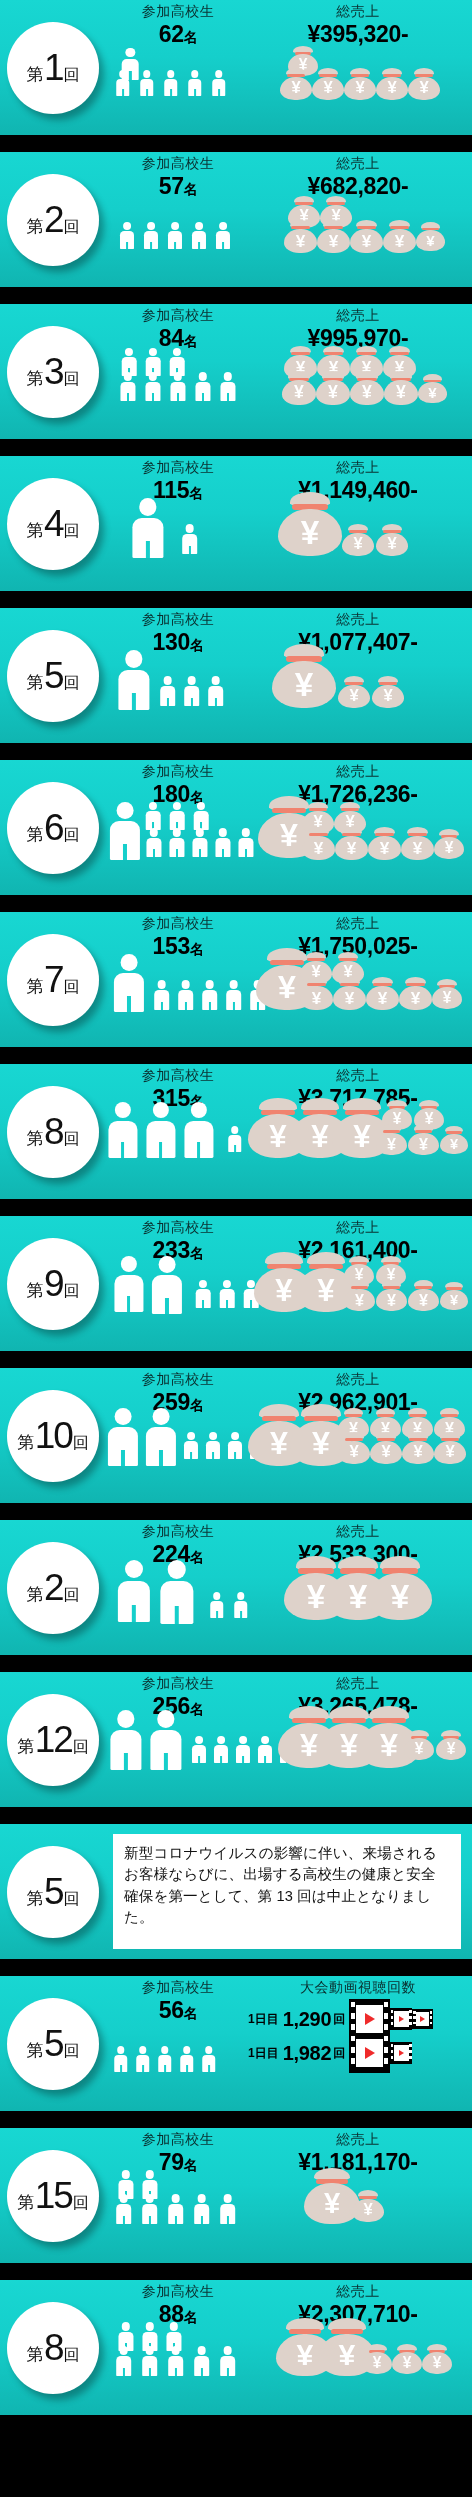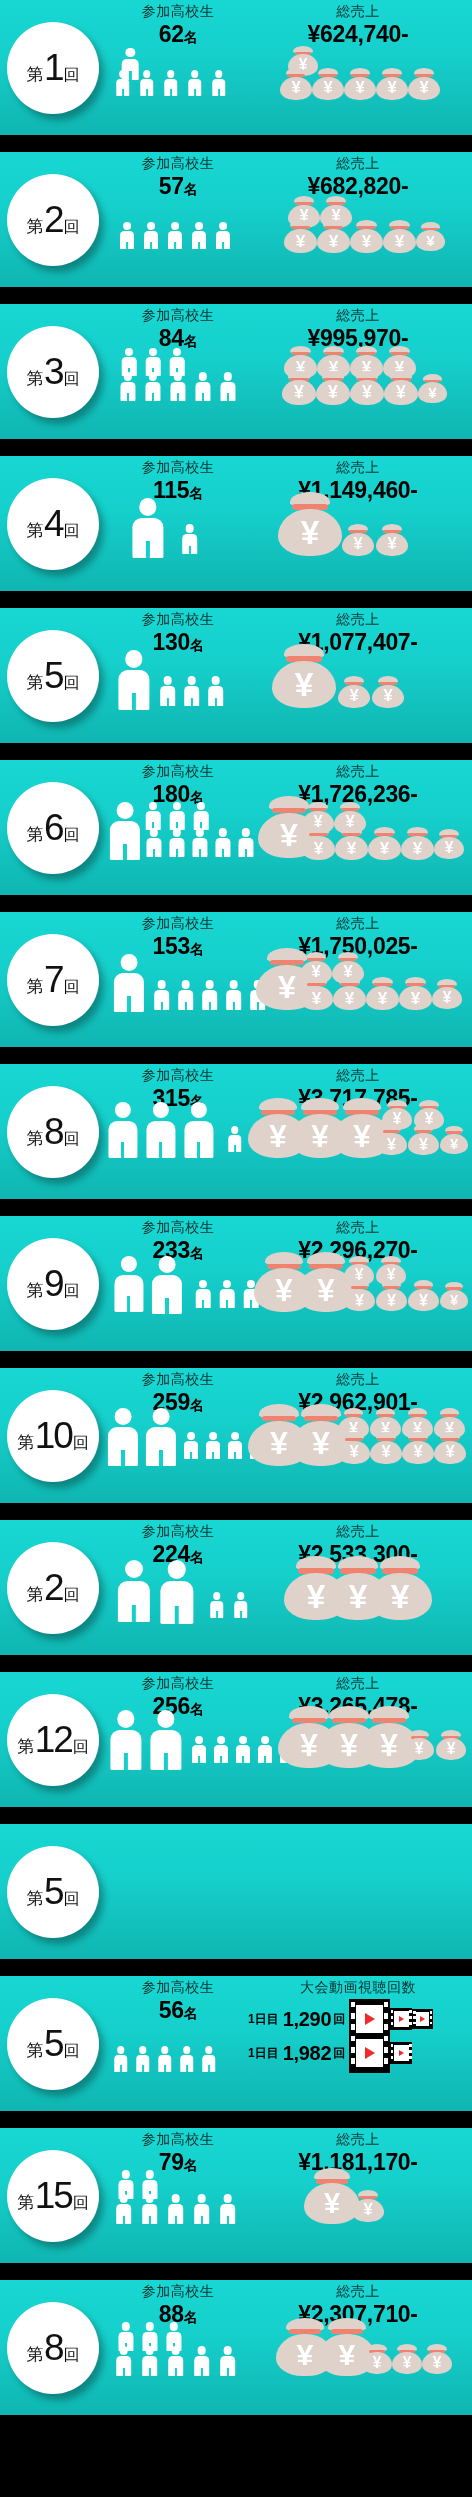--- a/index.html
+++ b/index.html
@@ -245,21 +245,21 @@
           </div>
           <div class="person" style="left: 104px; top: 24px; width: 13.52px; height: 26px;">
             <div class="head" style="width: 7.54px; height: 7.54px;"></div>
             <div class="body" style="top: 8.58px; width: 13.52px; height: 17.42px; border-radius: 4.056px 4.056px 0.676px 0.676px;"></div>
             <div class="legsplit" style="bottom: 0px; width: 1.82px; height: 7.28px;"></div>
           </div>
         </div>
       </div>
       <div class="col col-money">
         <div class="col-head">総売上</div>
-        <div class="col-value">¥624,740-</div>
+        <div class="col-value">¥395,320-</div>
         <div class="icon-area">
           <div class="bag" style="left: 40px; top: 0px; width: 30px; height: 30px;">
             <div class="knot" style="top: 0px; height: 6.6px;"></div>
             <div class="tie" style="top: 5.7px; height: 2.7px;"></div>
             <div class="sack" style="height: 21.9px; font-size: 15.6px;">¥</div>
           </div>
           <div class="bag" style="left: 32px; top: 22px; width: 32px; height: 32px;">
             <div class="knot" style="top: 0px; height: 7.04px;"></div>
             <div class="tie" style="top: 6.08px; height: 2.88px;"></div>
             <div class="sack" style="height: 23.36px; font-size: 16.64px;">¥</div>
@@ -896,21 +896,21 @@
           </div>
           <div class="person" style="left: 136px; top: 18px; width: 14.56px; height: 28px;">
             <div class="head" style="width: 8.12px; height: 8.12px;"></div>
             <div class="body" style="top: 9.24px; width: 14.56px; height: 18.76px; border-radius: 4.368px 4.368px 0.728px 0.728px;"></div>
             <div class="legsplit" style="bottom: 0px; width: 1.96px; height: 7.84px;"></div>
           </div>
         </div>
       </div>
       <div class="col col-money">
         <div class="col-head">総売上</div>
-        <div class="col-value">¥2,296,270-</div>
+        <div class="col-value">¥2,161,400-</div>
         <div class="icon-area">
           <div class="bag" style="left: 6px; top: -10px; width: 60px; height: 60px;">
             <div class="knot" style="top: 0px; height: 13.2px;"></div>
             <div class="tie" style="top: 11.4px; height: 5.4px;"></div>
             <div class="sack" style="height: 43.8px; font-size: 31.2px;">¥</div>
           </div>
           <div class="bag" style="left: 48px; top: -10px; width: 60px; height: 60px;">
             <div class="knot" style="top: 0px; height: 13.2px;"></div>
             <div class="tie" style="top: 11.4px; height: 5.4px;"></div>
             <div class="sack" style="height: 43.8px; font-size: 31.2px;">¥</div>
@@ -1196,20 +1196,21 @@
     </div>
     <div class="divider"></div>
     <div class="row">
       <div class="badge">
         <div class="badge-inner">
           <span class="badge-dai">第</span>
           <span class="badge-num">5</span>
           <span class="badge-kai">回</span>
         </div>
       </div>
+      <div class="notice">新型コロナウイルスの影響に伴い、来場されるお客様ならびに、出場する高校生の健康と安全確保を第一として、第 13 回は中止となりました。</div>
     </div>
     <div class="divider"></div>
     <div class="row">
       <div class="badge">
         <div class="badge-inner">
           <span class="badge-dai">第</span>
           <span class="badge-num">5</span>
           <span class="badge-kai">回</span>
         </div>
       </div>

